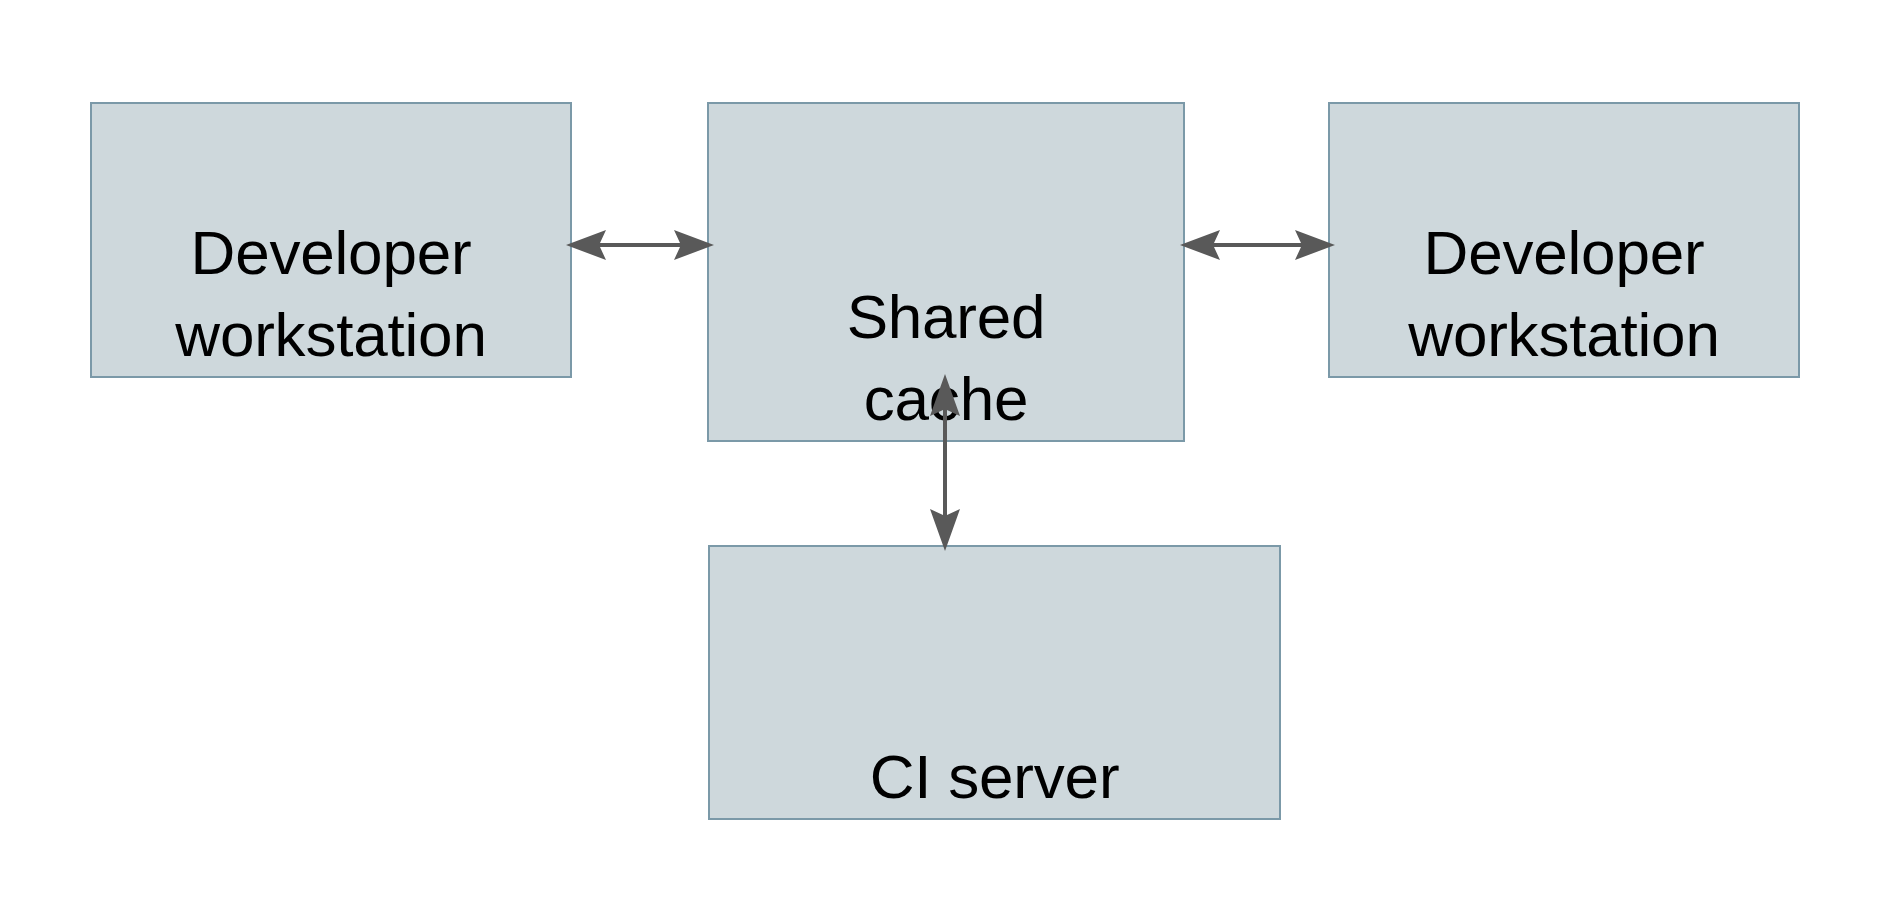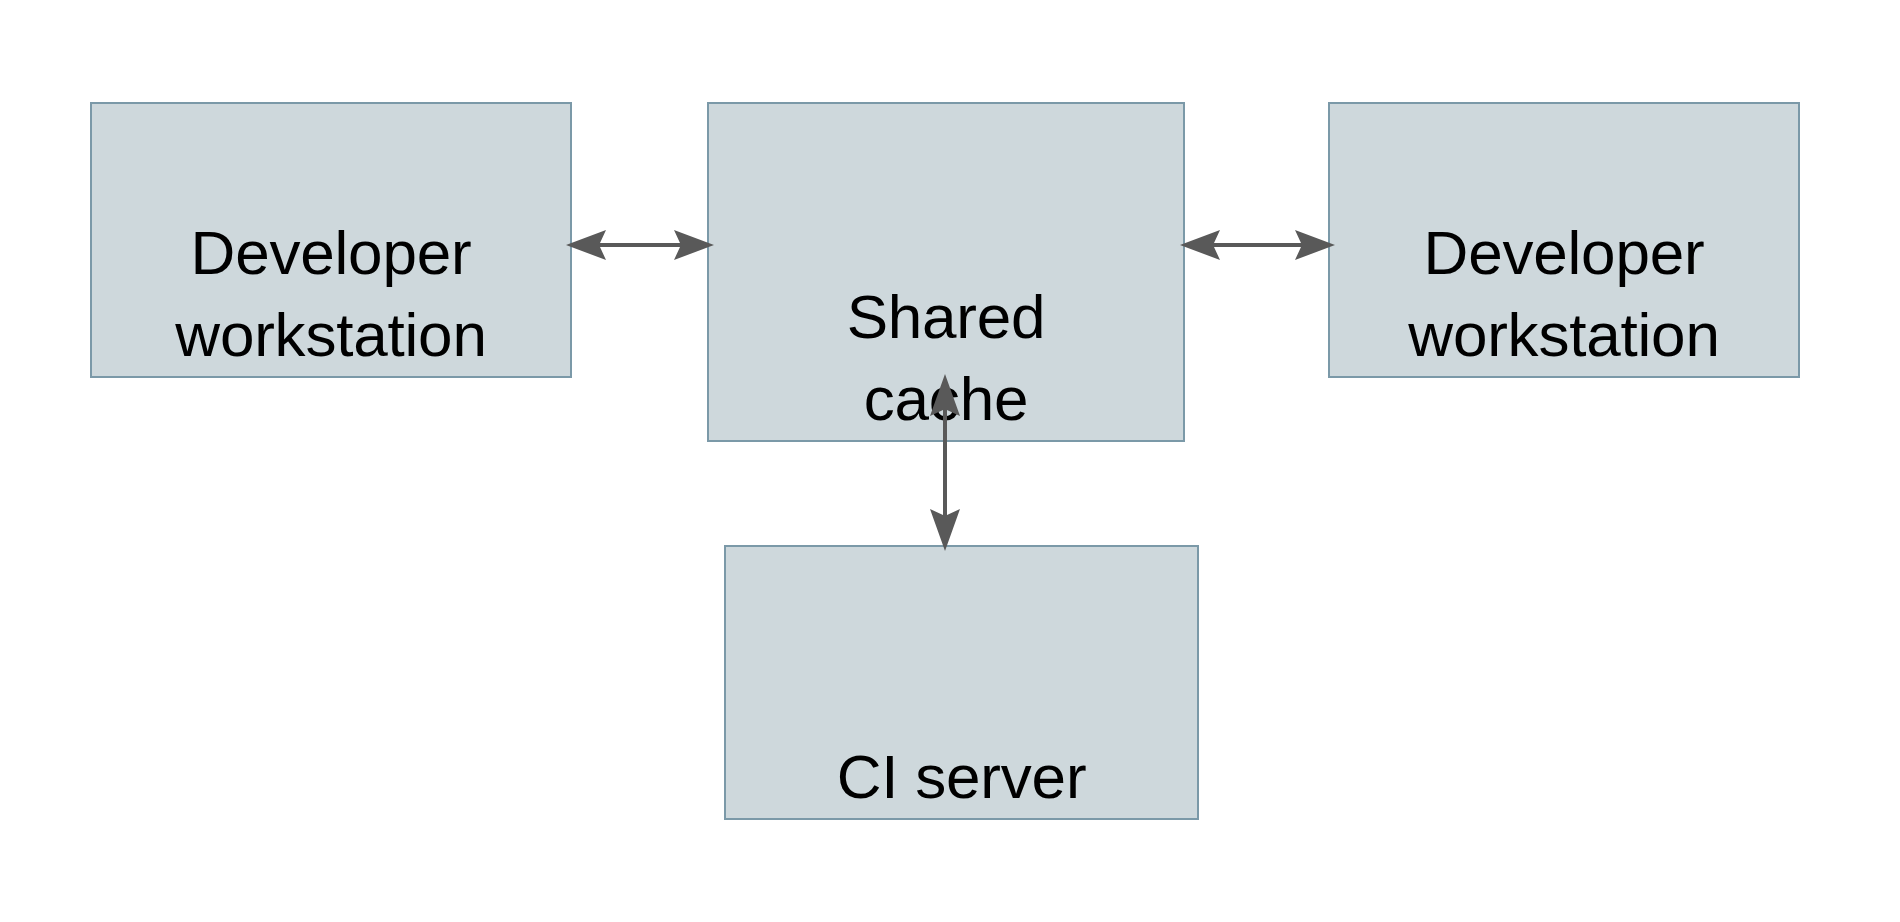--- a/index.html
+++ b/index.html
@@ -43,21 +43,21 @@
   }
   .edge svg {
     display: block;
     overflow: visible;
   }
 
   
   #node-dev-left   { left: 90px;   top: 102px; width: 482px; height: 276px; }
   #node-shared     { left: 707px;  top: 102px; width: 478px; height: 340px; }
   #node-dev-right  { left: 1328px; top: 102px; width: 472px; height: 276px; }
-  #node-ci         { left: 724px;  top: 545px; width: 475px; height: 275px; }
+  #node-ci         { left: 708px;  top: 545px; width: 573px; height: 275px; }
 
   
   #edge-left-shared  { left: 566px; top: 213px; width: 148px; height: 64px; }
   #edge-shared-right { left: 1180px; top: 213px; width: 155px; height: 64px; }
   #edge-shared-ci    { left: 913px; top: 374px; width: 64px; height: 177px; }
 </style>
 </head>
 <body>
 
 <div id="canvas">

